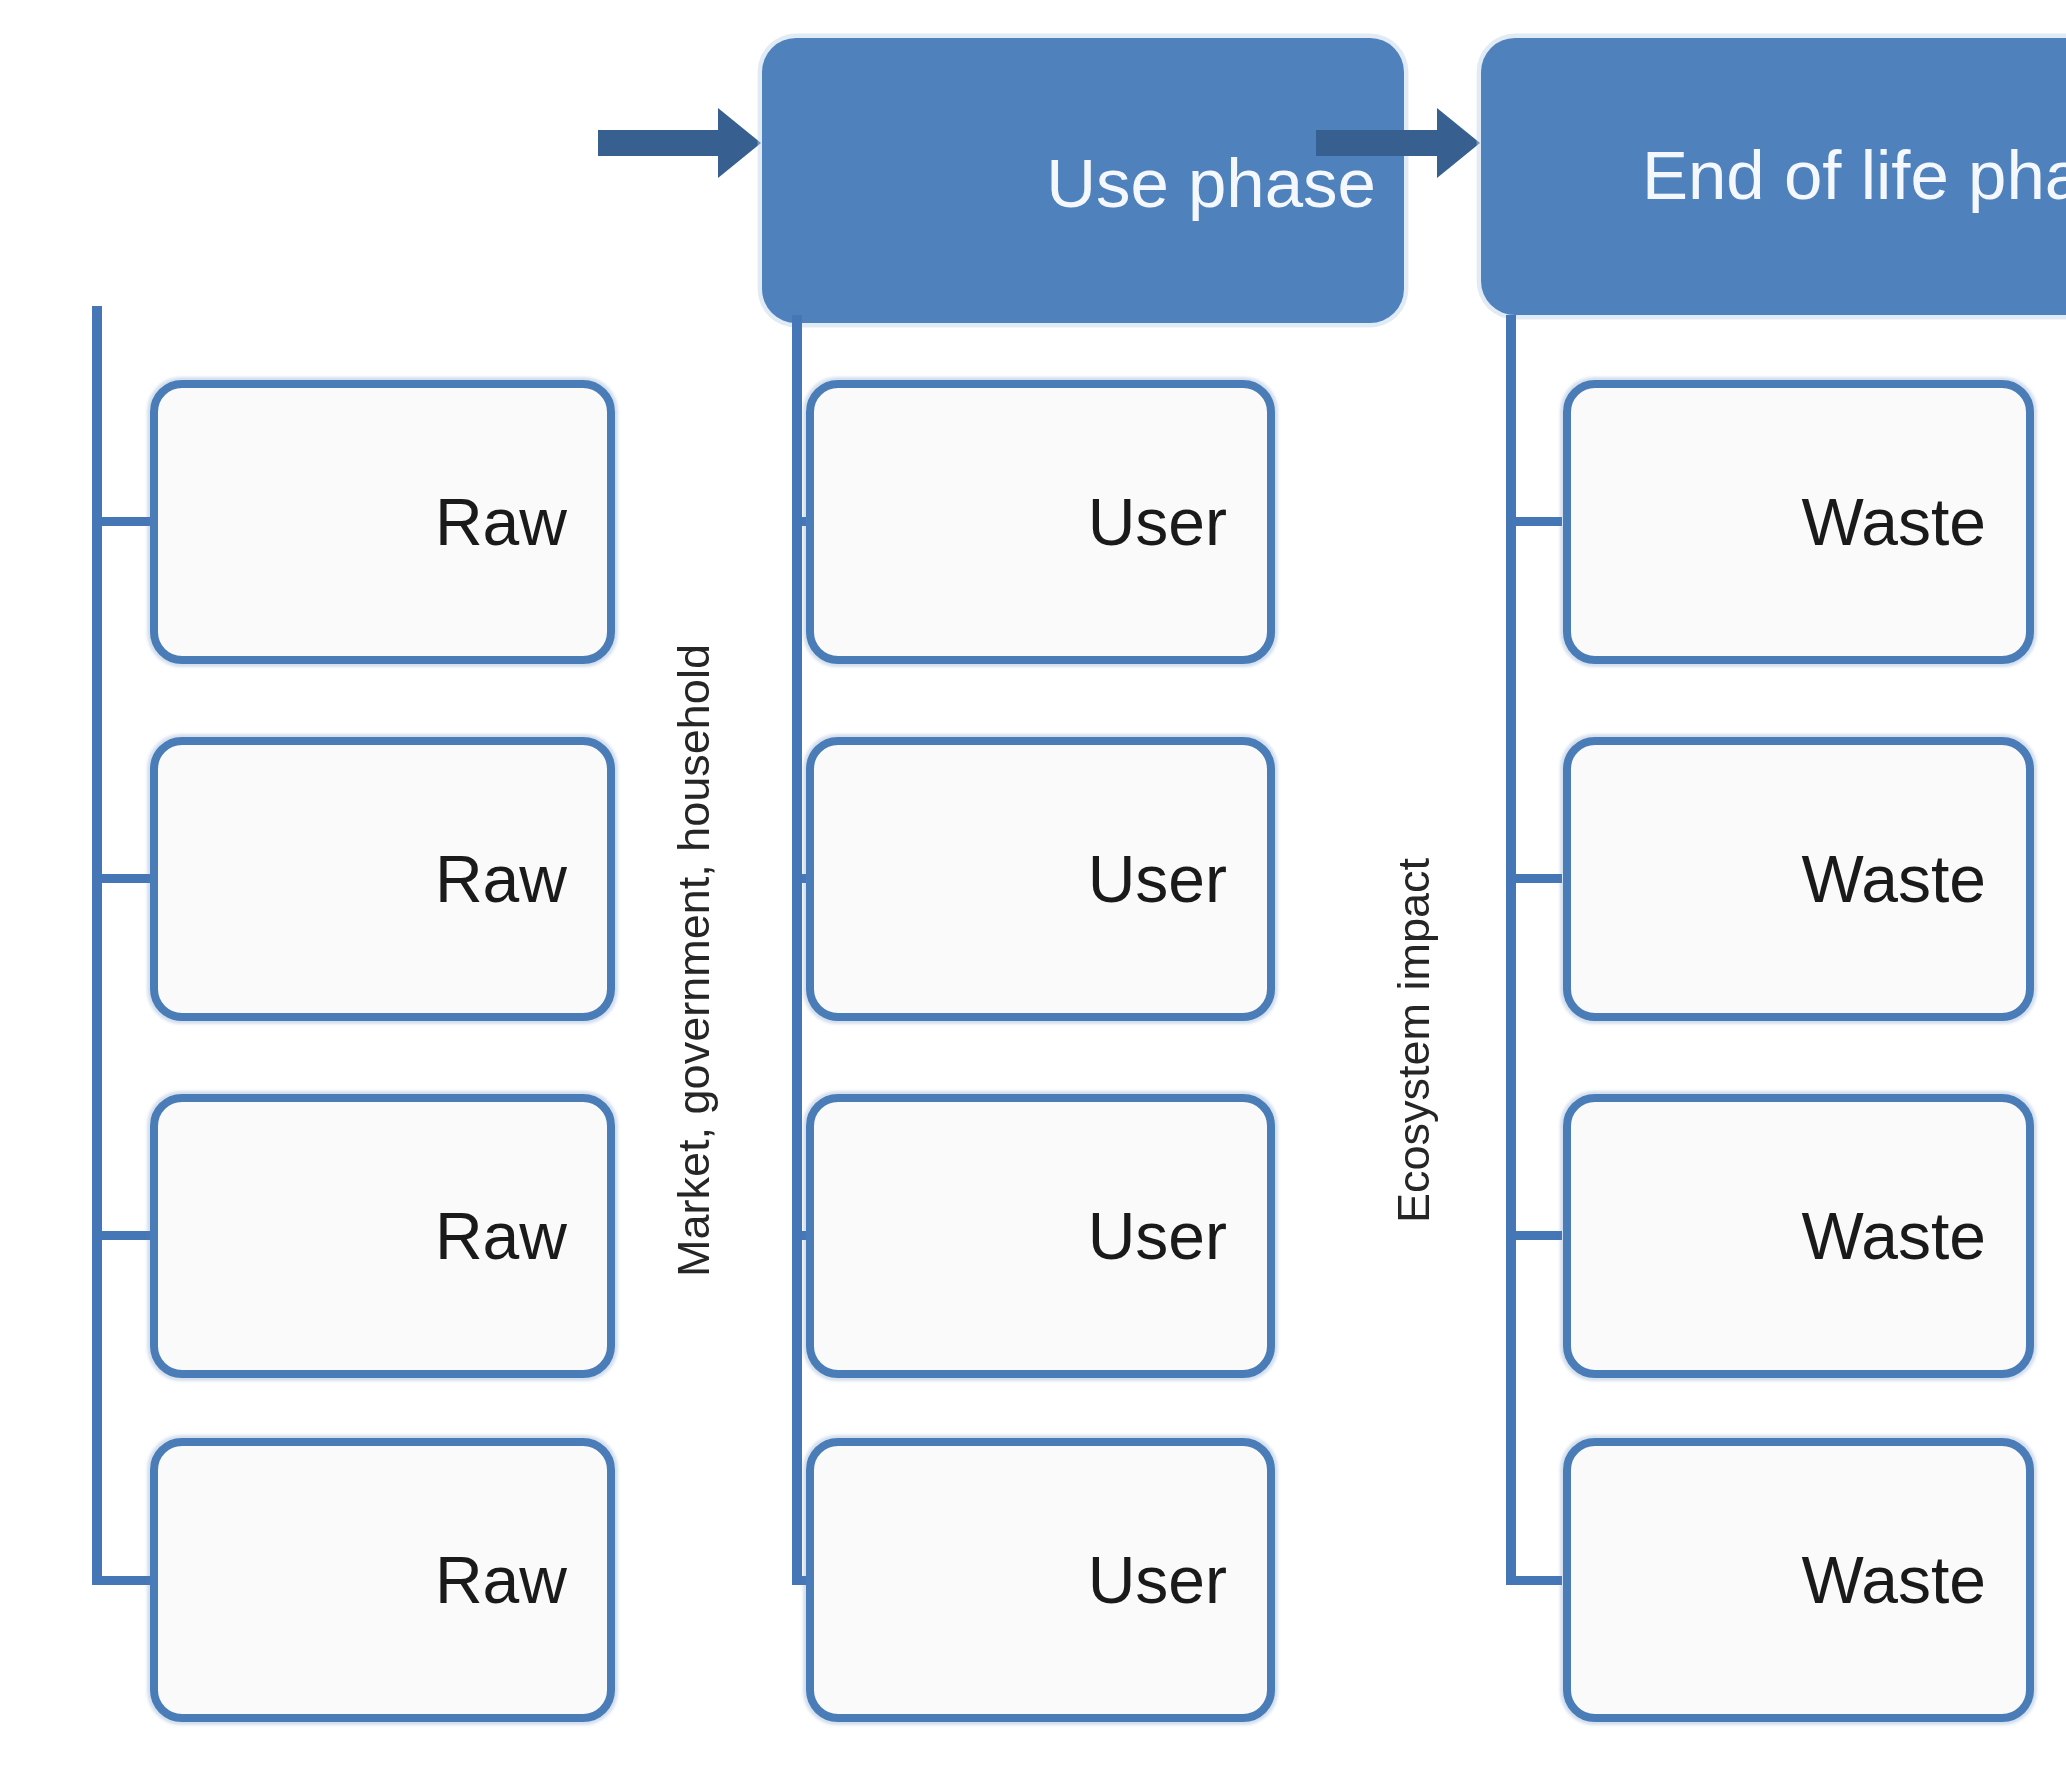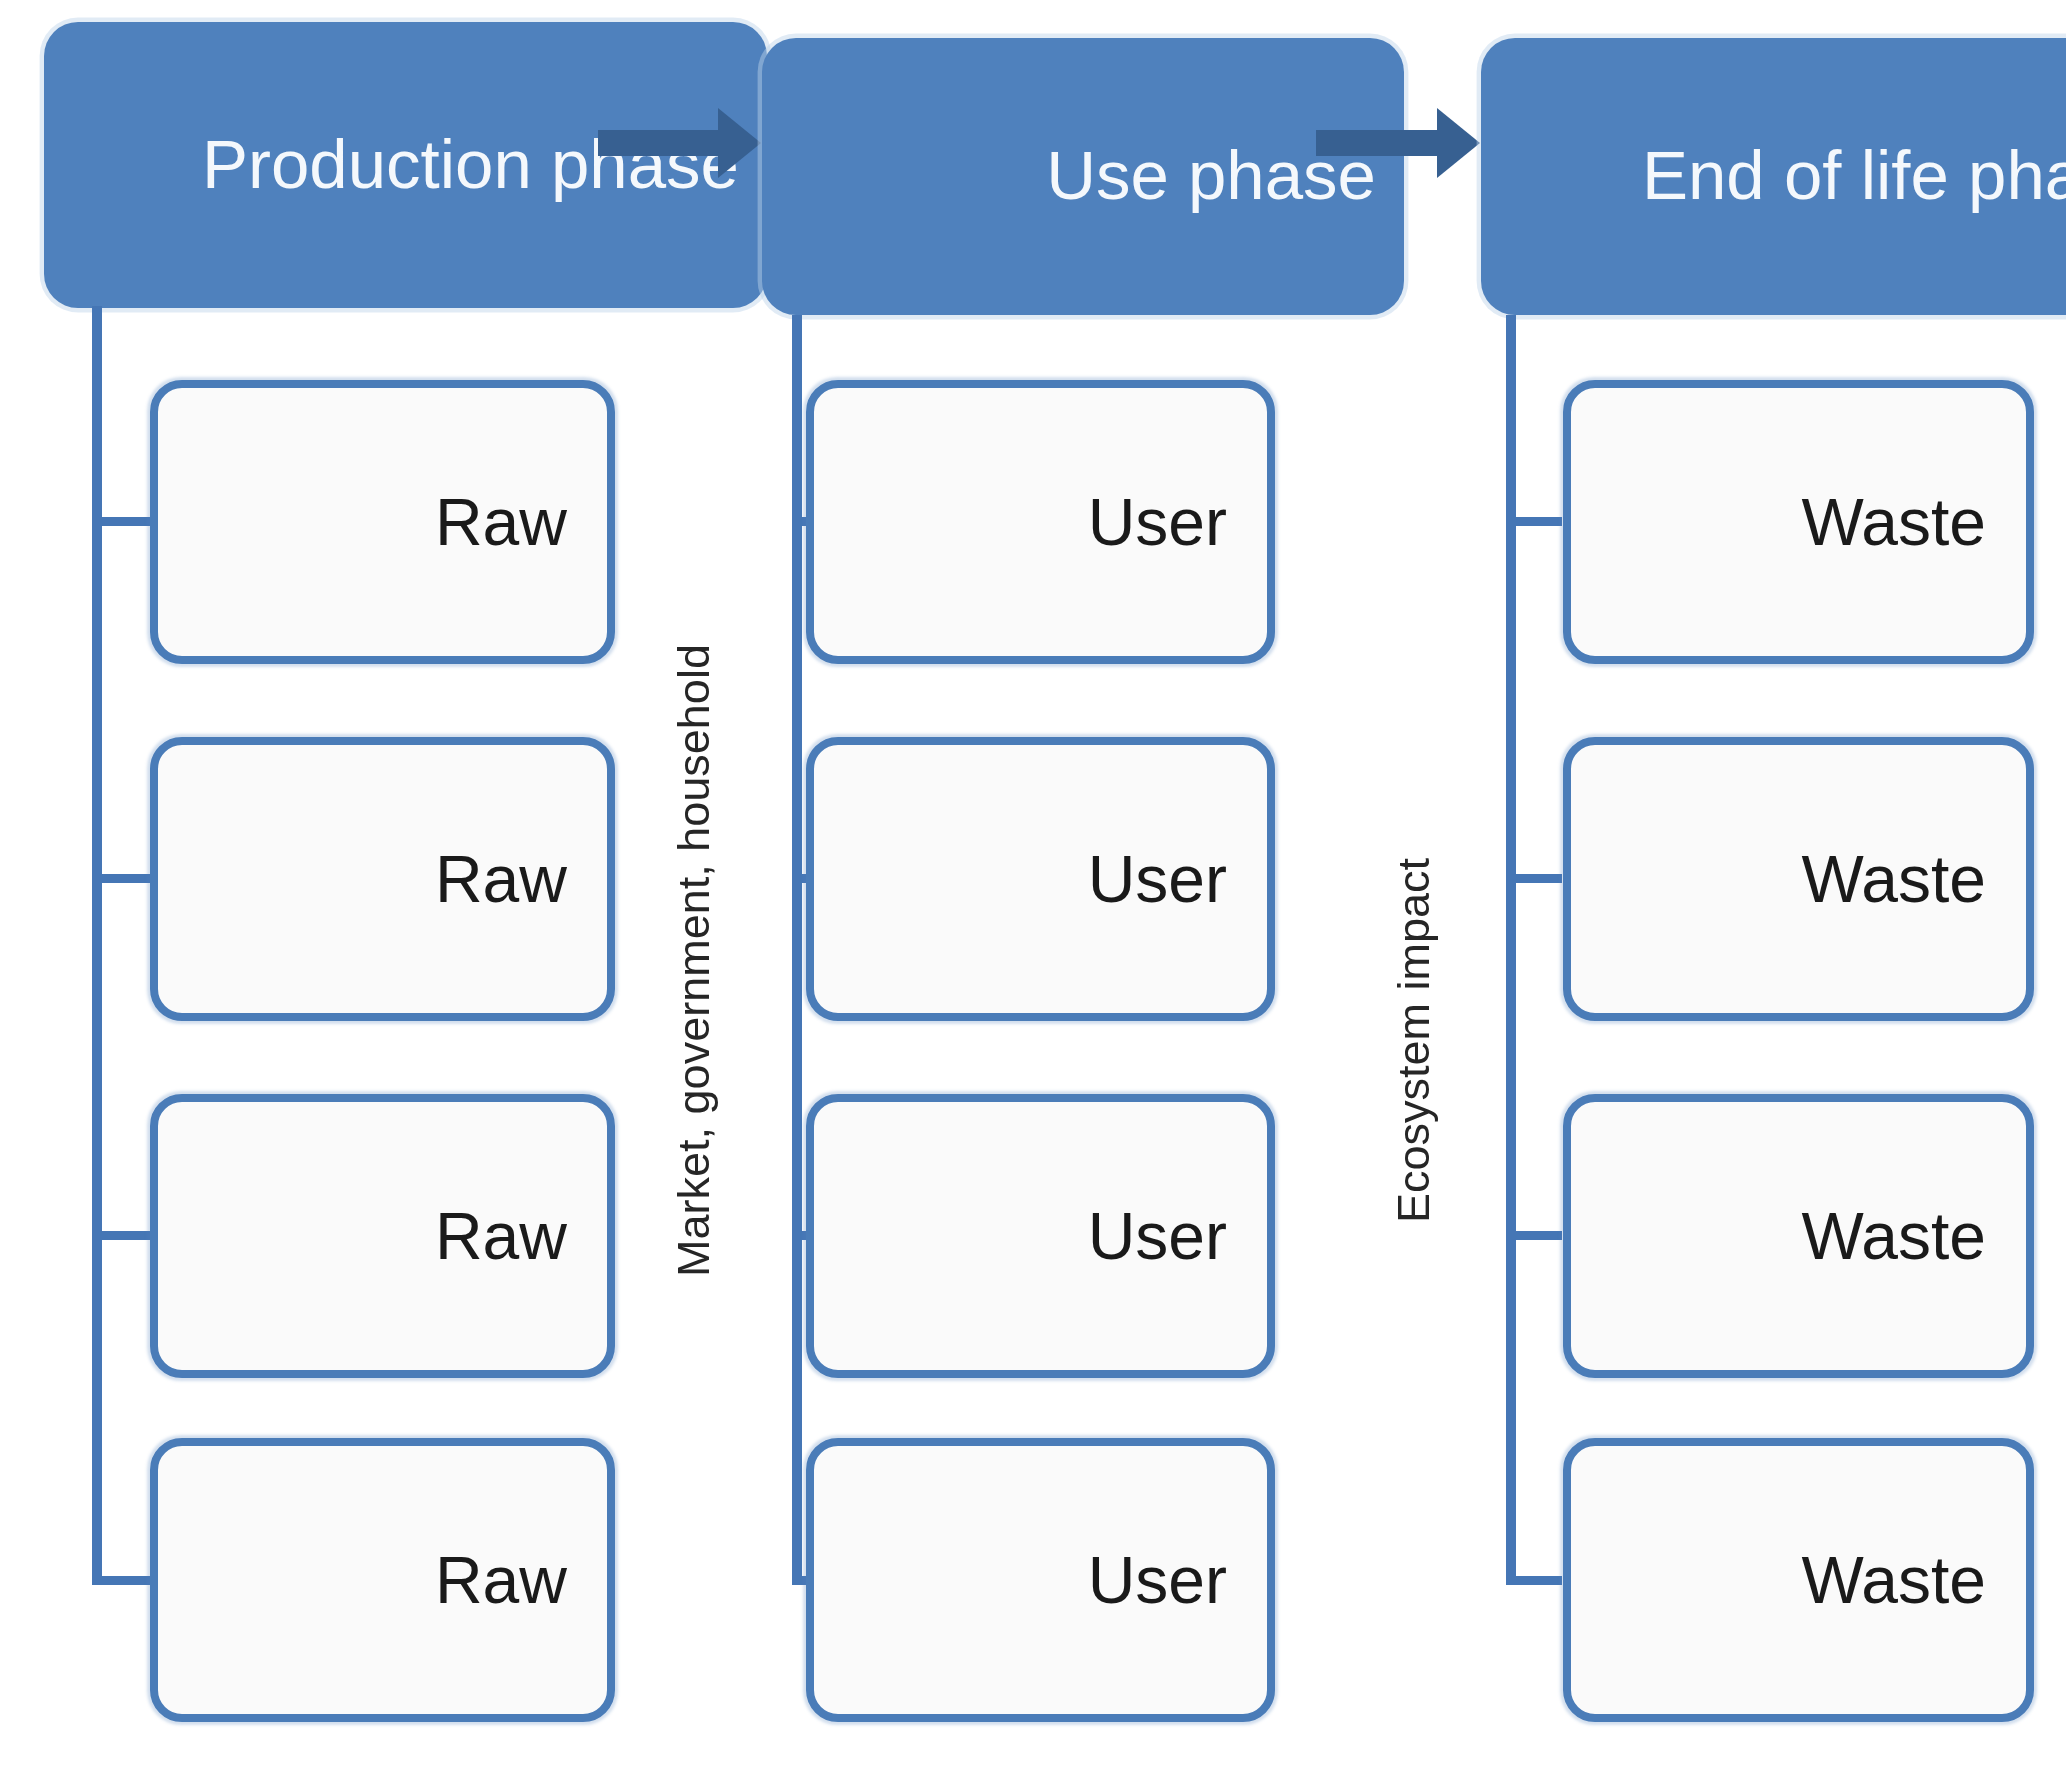--- a/index.html
+++ b/index.html
@@ -53,23 +53,20 @@
     transform:rotate(-90deg);
     font-size:45px;color:#262626;
     white-space:nowrap;
   }
 </style>
 </head>
 <body>
 
 <div id="stage">
 
-  <div class="hdr" style="left:44px;top:22px;width:556px;height:286px;padding:0 28px 0 139px;">
-    <span class="hdr-label">Production phase</span>
-  </div>
 
   <div class="trunk" style="left:92px;top:306px;height:1278px;"></div>
   <div class="stub" style="left:92px;top:517px;width:58px;"></div>
   <div class="stub" style="left:92px;top:874px;width:58px;"></div>
   <div class="stub" style="left:92px;top:1231px;width:58px;"></div>
   <div class="stub" style="left:92px;top:1576px;width:58px;"></div>
 
   <div class="node" style="left:150px;top:380px;width:465px;height:284px;padding-right:40px;">
     <span>Raw</span>
   </div>
@@ -81,21 +78,21 @@
   </div>
   <div class="node" style="left:150px;top:1438px;width:465px;height:284px;padding-right:40px;">
     <span>Raw</span>
   </div>
 
   <div class="arrow-shaft" style="left:598px;top:130px;width:123px;"></div>
   <div class="arrow-head" style="left:718px;top:108px;"></div>
 
   <div class="vlabel" style="left:70px;top:931px;width:1246px;height:59px;">Market, government, household</div>
 
-  <div class="hdr" style="left:762px;top:38px;width:555px;height:277px;padding:0 28px 0 59px;">
+  <div class="hdr" style="left:762px;top:38px;width:555px;height:277px;padding:8px 28px 0 59px;">
     <span class="hdr-label">Use phase</span>
   </div>
 
   <div class="trunk" style="left:792px;top:315px;height:1269px;"></div>
   <div class="stub" style="left:792px;top:517px;width:16px;"></div>
   <div class="stub" style="left:792px;top:874px;width:16px;"></div>
   <div class="stub" style="left:792px;top:1231px;width:16px;"></div>
   <div class="stub" style="left:792px;top:1576px;width:16px;"></div>
 
   <div class="node" style="left:806px;top:380px;width:469px;height:284px;padding-right:40px;">

